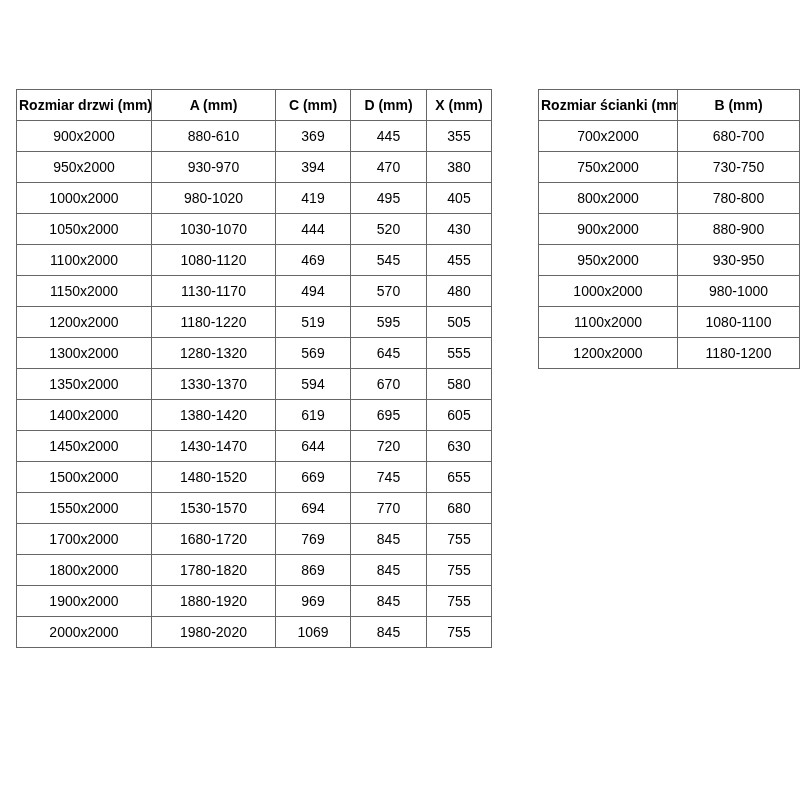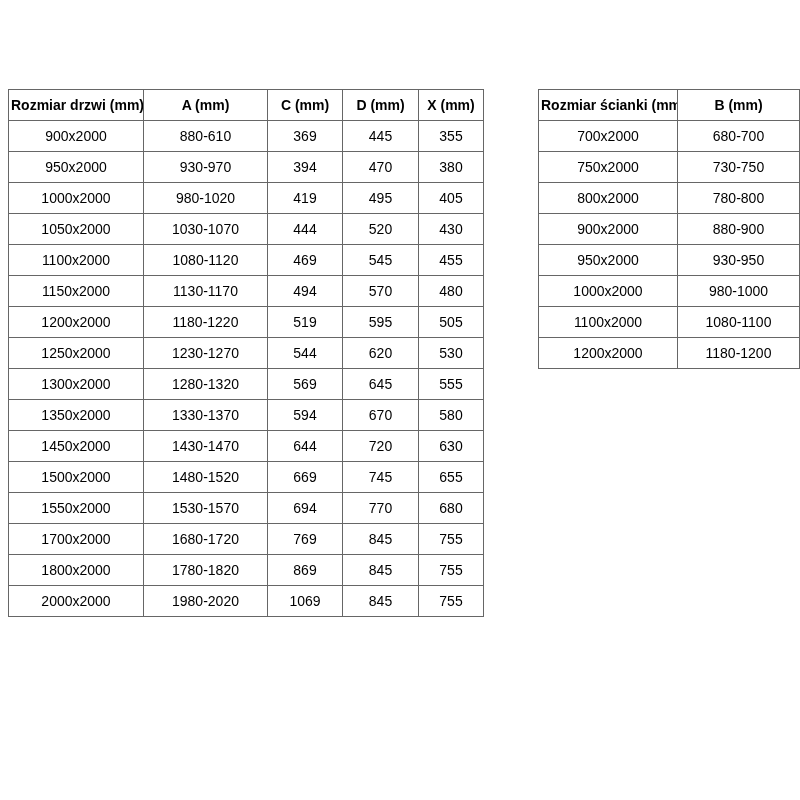--- a/index.html
+++ b/index.html
@@ -32,21 +32,21 @@
     white-space: nowrap;
     overflow: hidden;
   }
   table.spec-table th {
     font-weight: bold;
   }
   table.spec-table td {
     font-weight: normal;
   }
   #door-table {
-    left: 8px;
+    left: 16px;
     top: 89px;
     width: 475px;
   }
   #wall-table {
     left: 538px;
     top: 89px;
     width: 261px;
   }
 </style>
 </head>
@@ -115,41 +115,41 @@
           <td>480</td>
         </tr>
         <tr>
           <td>1200x2000</td>
           <td>1180-1220</td>
           <td>519</td>
           <td>595</td>
           <td>505</td>
         </tr>
         <tr>
-          <td>1250x2000</td>
-          <td>1230-1270</td>
-          <td>544</td>
-          <td>620</td>
-          <td>530</td>
-        </tr>
-        <tr>
           <td>1300x2000</td>
           <td>1280-1320</td>
           <td>569</td>
           <td>645</td>
           <td>555</td>
         </tr>
         <tr>
           <td>1350x2000</td>
           <td>1330-1370</td>
           <td>594</td>
           <td>670</td>
           <td>580</td>
         </tr>
         <tr>
+          <td>1400x2000</td>
+          <td>1380-1420</td>
+          <td>619</td>
+          <td>695</td>
+          <td>605</td>
+        </tr>
+        <tr>
           <td>1450x2000</td>
           <td>1430-1470</td>
           <td>644</td>
           <td>720</td>
           <td>630</td>
         </tr>
         <tr>
           <td>1500x2000</td>
           <td>1480-1520</td>
           <td>669</td>
@@ -167,20 +167,27 @@
           <td>1700x2000</td>
           <td>1680-1720</td>
           <td>769</td>
           <td>845</td>
           <td>755</td>
         </tr>
         <tr>
           <td>1800x2000</td>
           <td>1780-1820</td>
           <td>869</td>
+          <td>845</td>
+          <td>755</td>
+        </tr>
+        <tr>
+          <td>1900x2000</td>
+          <td>1880-1920</td>
+          <td>969</td>
           <td>845</td>
           <td>755</td>
         </tr>
         <tr>
           <td>2000x2000</td>
           <td>1980-2020</td>
           <td>1069</td>
           <td>845</td>
           <td>755</td>
         </tr>

